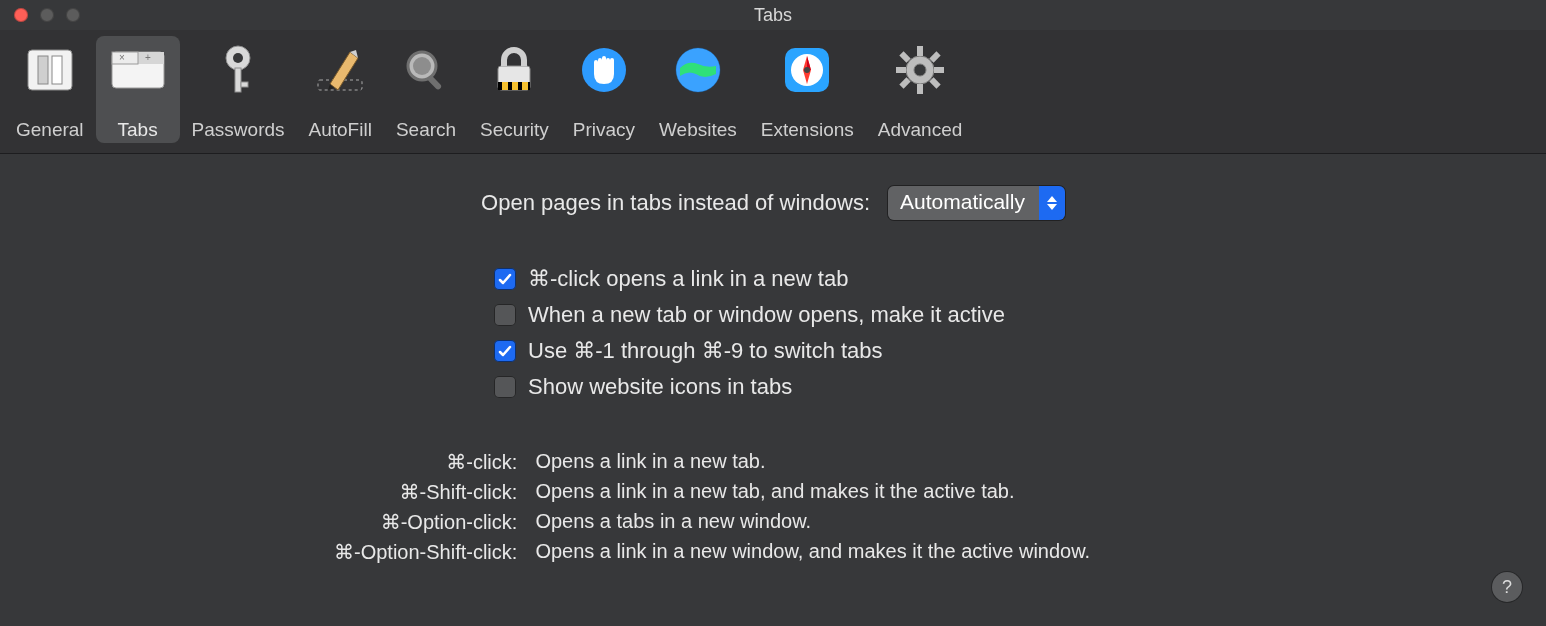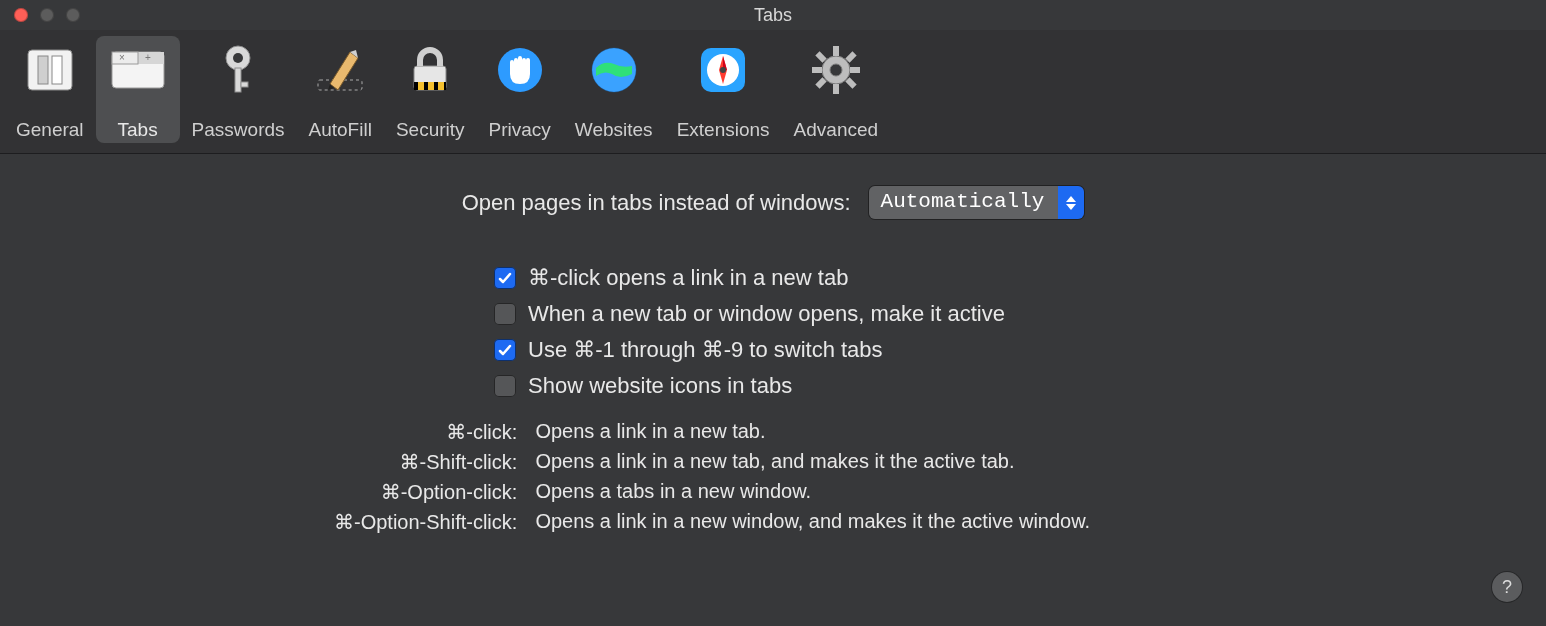--- a/index.html
+++ b/index.html
@@ -36,34 +36,34 @@
   .tool.selected{background:var(--tab-selected);}
   .tool .icon{height:60px; width:60px; display:flex; align-items:center; justify-content:center;}
   .tool .label{font-size:19px; color:var(--muted); margin-top:19px;}
   .tool.selected .label{color:var(--text);}
   
   .content{padding:32px 40px 20px 40px;}
   .row-open{display:flex; align-items:center; justify-content:center; gap:18px;}
   .row-open .lbl{font-size:22px;}
   .select{display:inline-flex; align-items:stretch; border-radius:6px; overflow:hidden;
     box-shadow:0 0 0 1px rgba(0,0,0,.4);}
-  .select .val{background:var(--select-bg); color:#fff; padding:4px 14px 6px 12px; font-size:21px;font-family:Liberation Mono, monospace;}
+  .select .val{background:var(--select-bg); color:#fff; padding:4px 14px 6px 12px; font-size:21px;}
   .select .arrows{width:26px; background:var(--select-arrow); display:flex; flex-direction:column;
     align-items:center; justify-content:center; gap:0;}
   .select .arrows svg{display:block;}
   .checks{display:flex; flex-direction:column; gap:10px; margin-top:46px; margin-left:454px;}
   .check{display:flex; align-items:center; gap:12px; cursor:pointer;}
   .cbox{width:22px;height:22px;border-radius:5px;display:flex;align-items:center;justify-content:center;
     box-shadow:inset 0 0 0 1px rgba(0,0,0,.55);}
   .cbox.unchecked{background:#555658;}
   .cbox.checked{background:#1d6af2;}
   .cbox.checked svg{display:block;}
   .clabel{font-size:22px;}
   .shortcuts{display:grid; grid-template-columns:auto auto; column-gap:18px; row-gap:6px;
-    justify-content:start; margin-top:21px; margin-left:294px;}
+    justify-content:start; margin-top:50px; margin-left:294px;}
   .shortcuts .k{justify-self:end; font-size:20px;}
   .shortcuts .d{font-size:20px;}
   .help{position:absolute; right:24px; bottom:24px; width:30px; height:30px; border-radius:50%;
     background:var(--help-bg); color:#ddd; display:flex; align-items:center; justify-content:center;
     font-size:18px; box-shadow:0 0 0 1px rgba(0,0,0,.3);}
   
   svg *{shape-rendering:geometricPrecision;}
 </style>
 </head>
 <body>
@@ -122,20 +122,30 @@
         <svg width="56" height="52" viewBox="0 0 56 52">
           <rect x="6" y="36" width="44" height="10" rx="2" fill="none" stroke="#aaaaaa" stroke-dasharray="3 3"></rect>
           <polygon points="18,40 38,8 46,14 26,46" fill="#e9b96e" stroke="#7a5a2a"></polygon>
           <polygon points="38,8 46,14 44,6" fill="#d0d0d0"></polygon>
           <polygon points="18,40 22,44 16,46" fill="#222"></polygon>
         </svg>
       </div>
       <div class="label">AutoFill</div>
     </div>
 
+    <div class="tool">
+      <div class="icon">
+        <svg width="52" height="52" viewBox="0 0 52 52">
+          <circle cx="22" cy="22" r="14" fill="#b9b9b9" stroke="#6f6f6f" stroke-width="3"></circle>
+          <circle cx="22" cy="22" r="9" fill="#8d8d8d"></circle>
+          <rect x="31" y="31" width="16" height="6" rx="3" transform="rotate(45 31 31)" fill="#6f6f6f"></rect>
+        </svg>
+      </div>
+      <div class="label">Search</div>
+    </div>
 
     <div class="tool">
       <div class="icon">
         <svg width="48" height="56" viewBox="0 0 48 56">
           <rect x="8" y="24" width="32" height="24" rx="3" fill="#e6e6e6" stroke="#888"></rect>
           <rect x="8" y="40" width="32" height="8" fill="#000"></rect>
           <rect x="12" y="40" width="6" height="8" fill="#f4c02f"></rect>
           <rect x="22" y="40" width="6" height="8" fill="#f4c02f"></rect>
           <rect x="32" y="40" width="6" height="8" fill="#f4c02f"></rect>
           <path d="M14 24 v-6 a10 10 0 0 1 20 0 v6" fill="none" stroke="#cfcfcf" stroke-width="6"></path>

